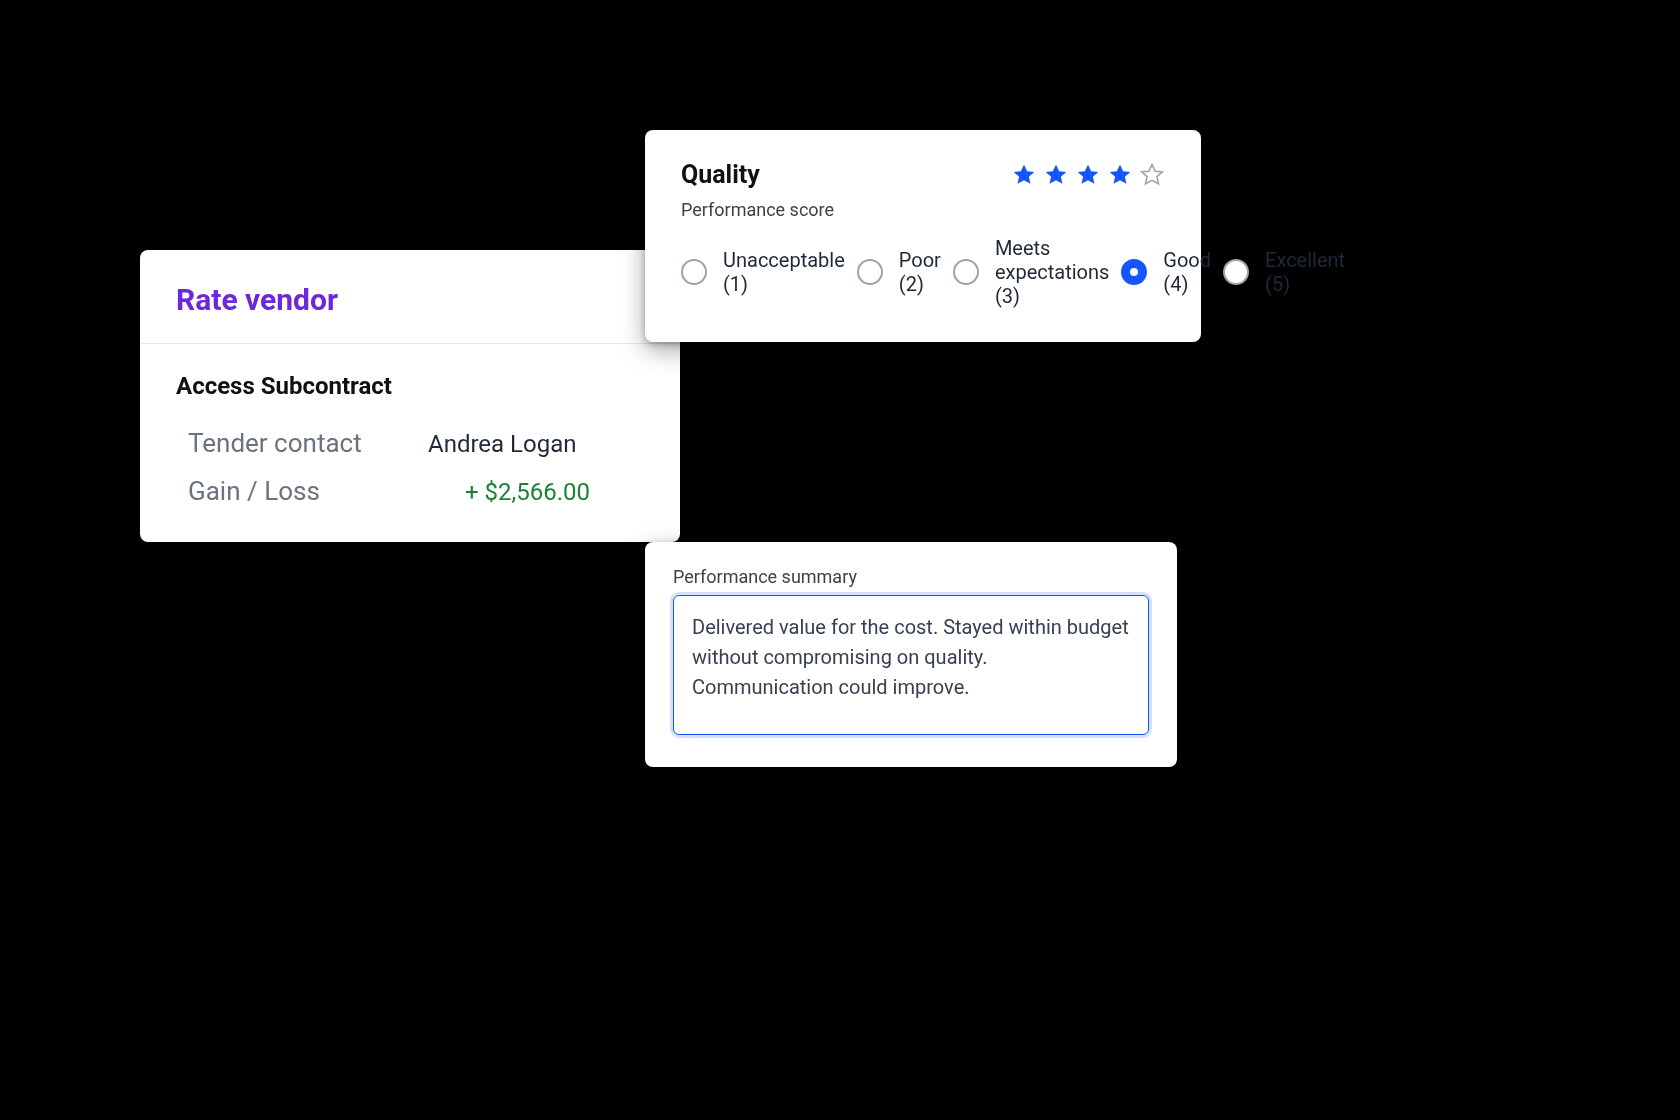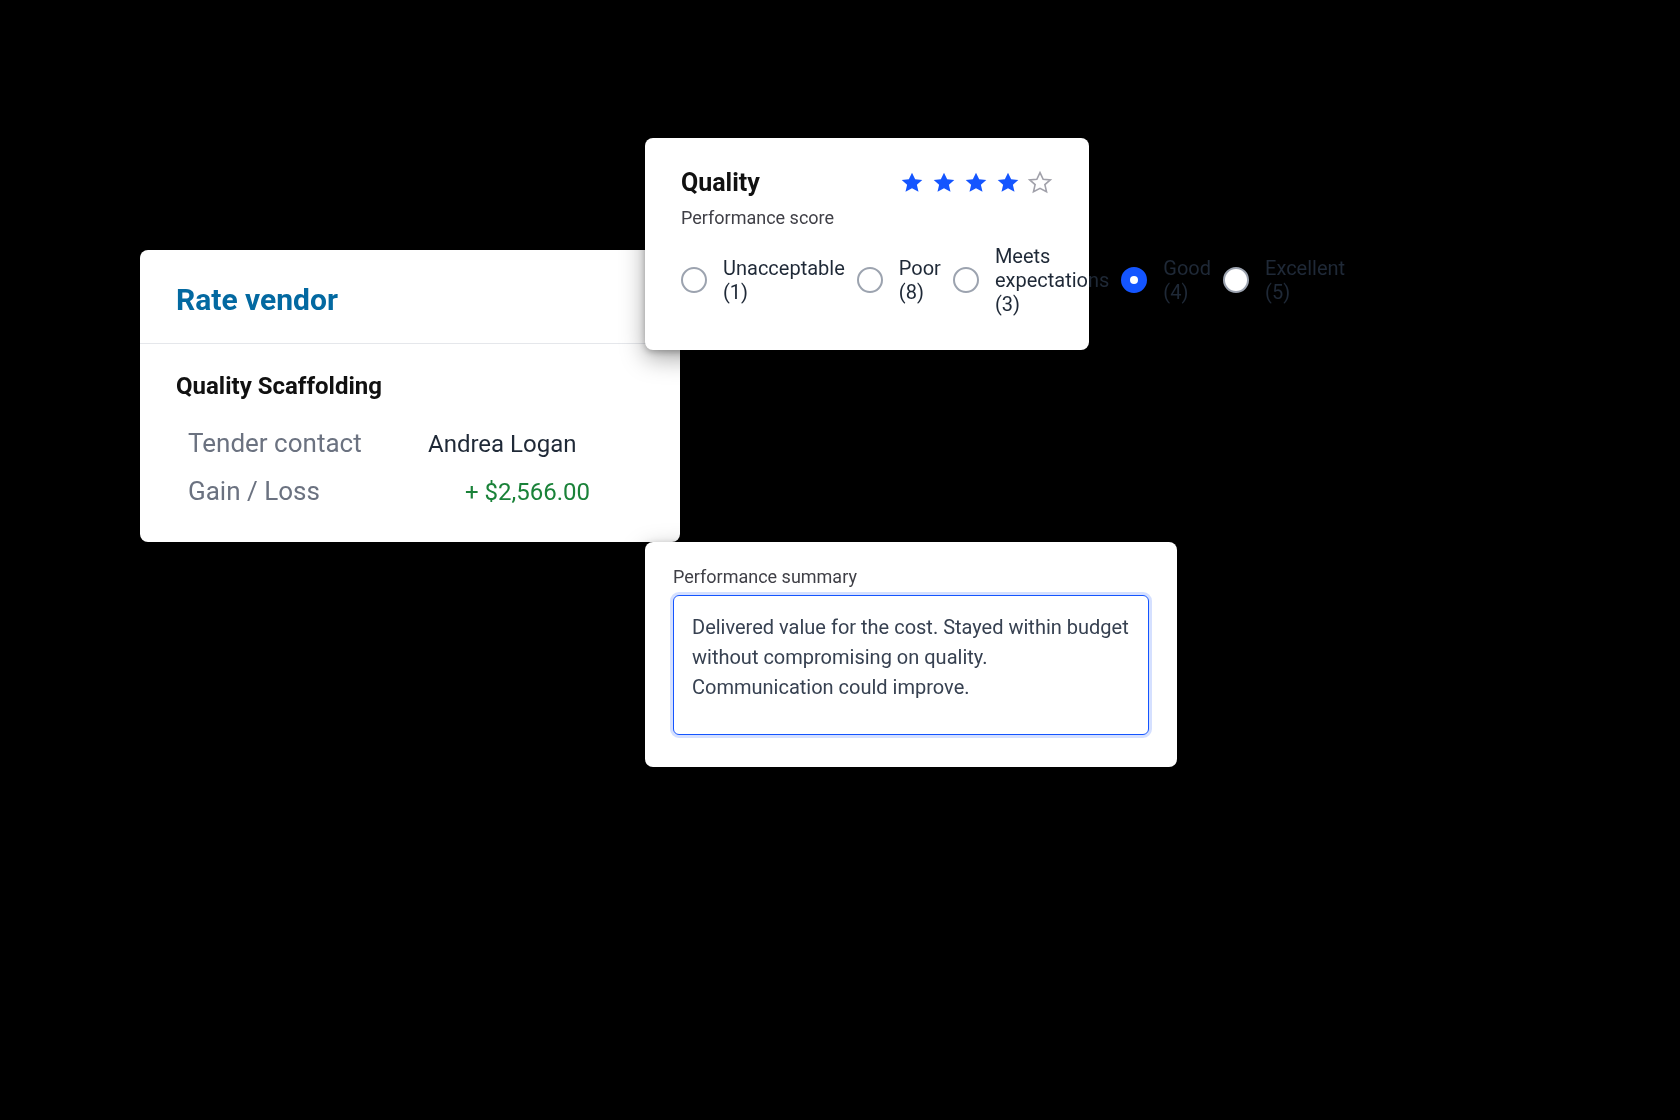--- a/index.html
+++ b/index.html
@@ -23,21 +23,21 @@
       top: 250px;
       width: 540px;
     }
     .vendor-header {
       padding: 32px 36px 26px;
       border-bottom: 1px solid #e5e7eb;
     }
     .vendor-title {
       font-size: 30px;
       font-weight: 700;
-      color: #0369a1;
+      color: #6d28d9;
     }
     .vendor-body {
       padding: 28px 36px 36px;
     }
     .vendor-name {
       font-size: 24px;
       font-weight: 700;
       color: #111;
       margin-bottom: 28px;
     }
@@ -54,22 +54,22 @@
       margin-left: 12px;
     }
     .kv-value {
       font-size: 24px;
       color: #1f2937;
     }
     .kv-value.positive { color: #1a8239; margin-left: 37px; }
     
     .quality-card {
       left: 645px;
-      top: 138px;
-      width: 444px;
+      top: 130px;
+      width: 556px;
       padding: 30px 36px 34px;
     }
     .quality-header {
       display: flex;
       justify-content: space-between;
       align-items: center;
       margin-bottom: 10px;
     }
     .quality-title {
       font-size: 25px;
@@ -142,21 +142,21 @@
     }
   </style>
 </head>
 <body>
 
 <div class="card vendor-card">
   <div class="vendor-header">
     <div class="vendor-title">Rate vendor</div>
   </div>
   <div class="vendor-body">
-    <div class="vendor-name">Quality Scaffolding</div>
+    <div class="vendor-name">Access Subcontract</div>
     <div id="kv-rows">
         <div class="kv-row">
           <div class="kv-label">Tender contact</div>
           <div class="kv-value ">Andrea Logan</div>
         </div>
         <div class="kv-row">
           <div class="kv-label">Gain / Loss</div>
           <div class="kv-value positive">+ $2,566.00</div>
         </div>
       </div>
@@ -185,21 +185,21 @@
       </div>
   </div>
   <div class="score-subtitle">Performance score</div>
   <div class="radio-list" id="radio-list">
       <div class="radio-row">
         <div class="radio-outer"></div>
         <div class="radio-label">Unacceptable (1)</div>
       </div>
       <div class="radio-row">
         <div class="radio-outer"></div>
-        <div class="radio-label">Poor (8)</div>
+        <div class="radio-label">Poor (2)</div>
       </div>
       <div class="radio-row">
         <div class="radio-outer"></div>
         <div class="radio-label">Meets expectations (3)</div>
       </div>
       <div class="radio-row selected">
         <div class="radio-outer">
           <div class="radio-inner"></div>
         </div>
         <div class="radio-label">Good (4)</div>

